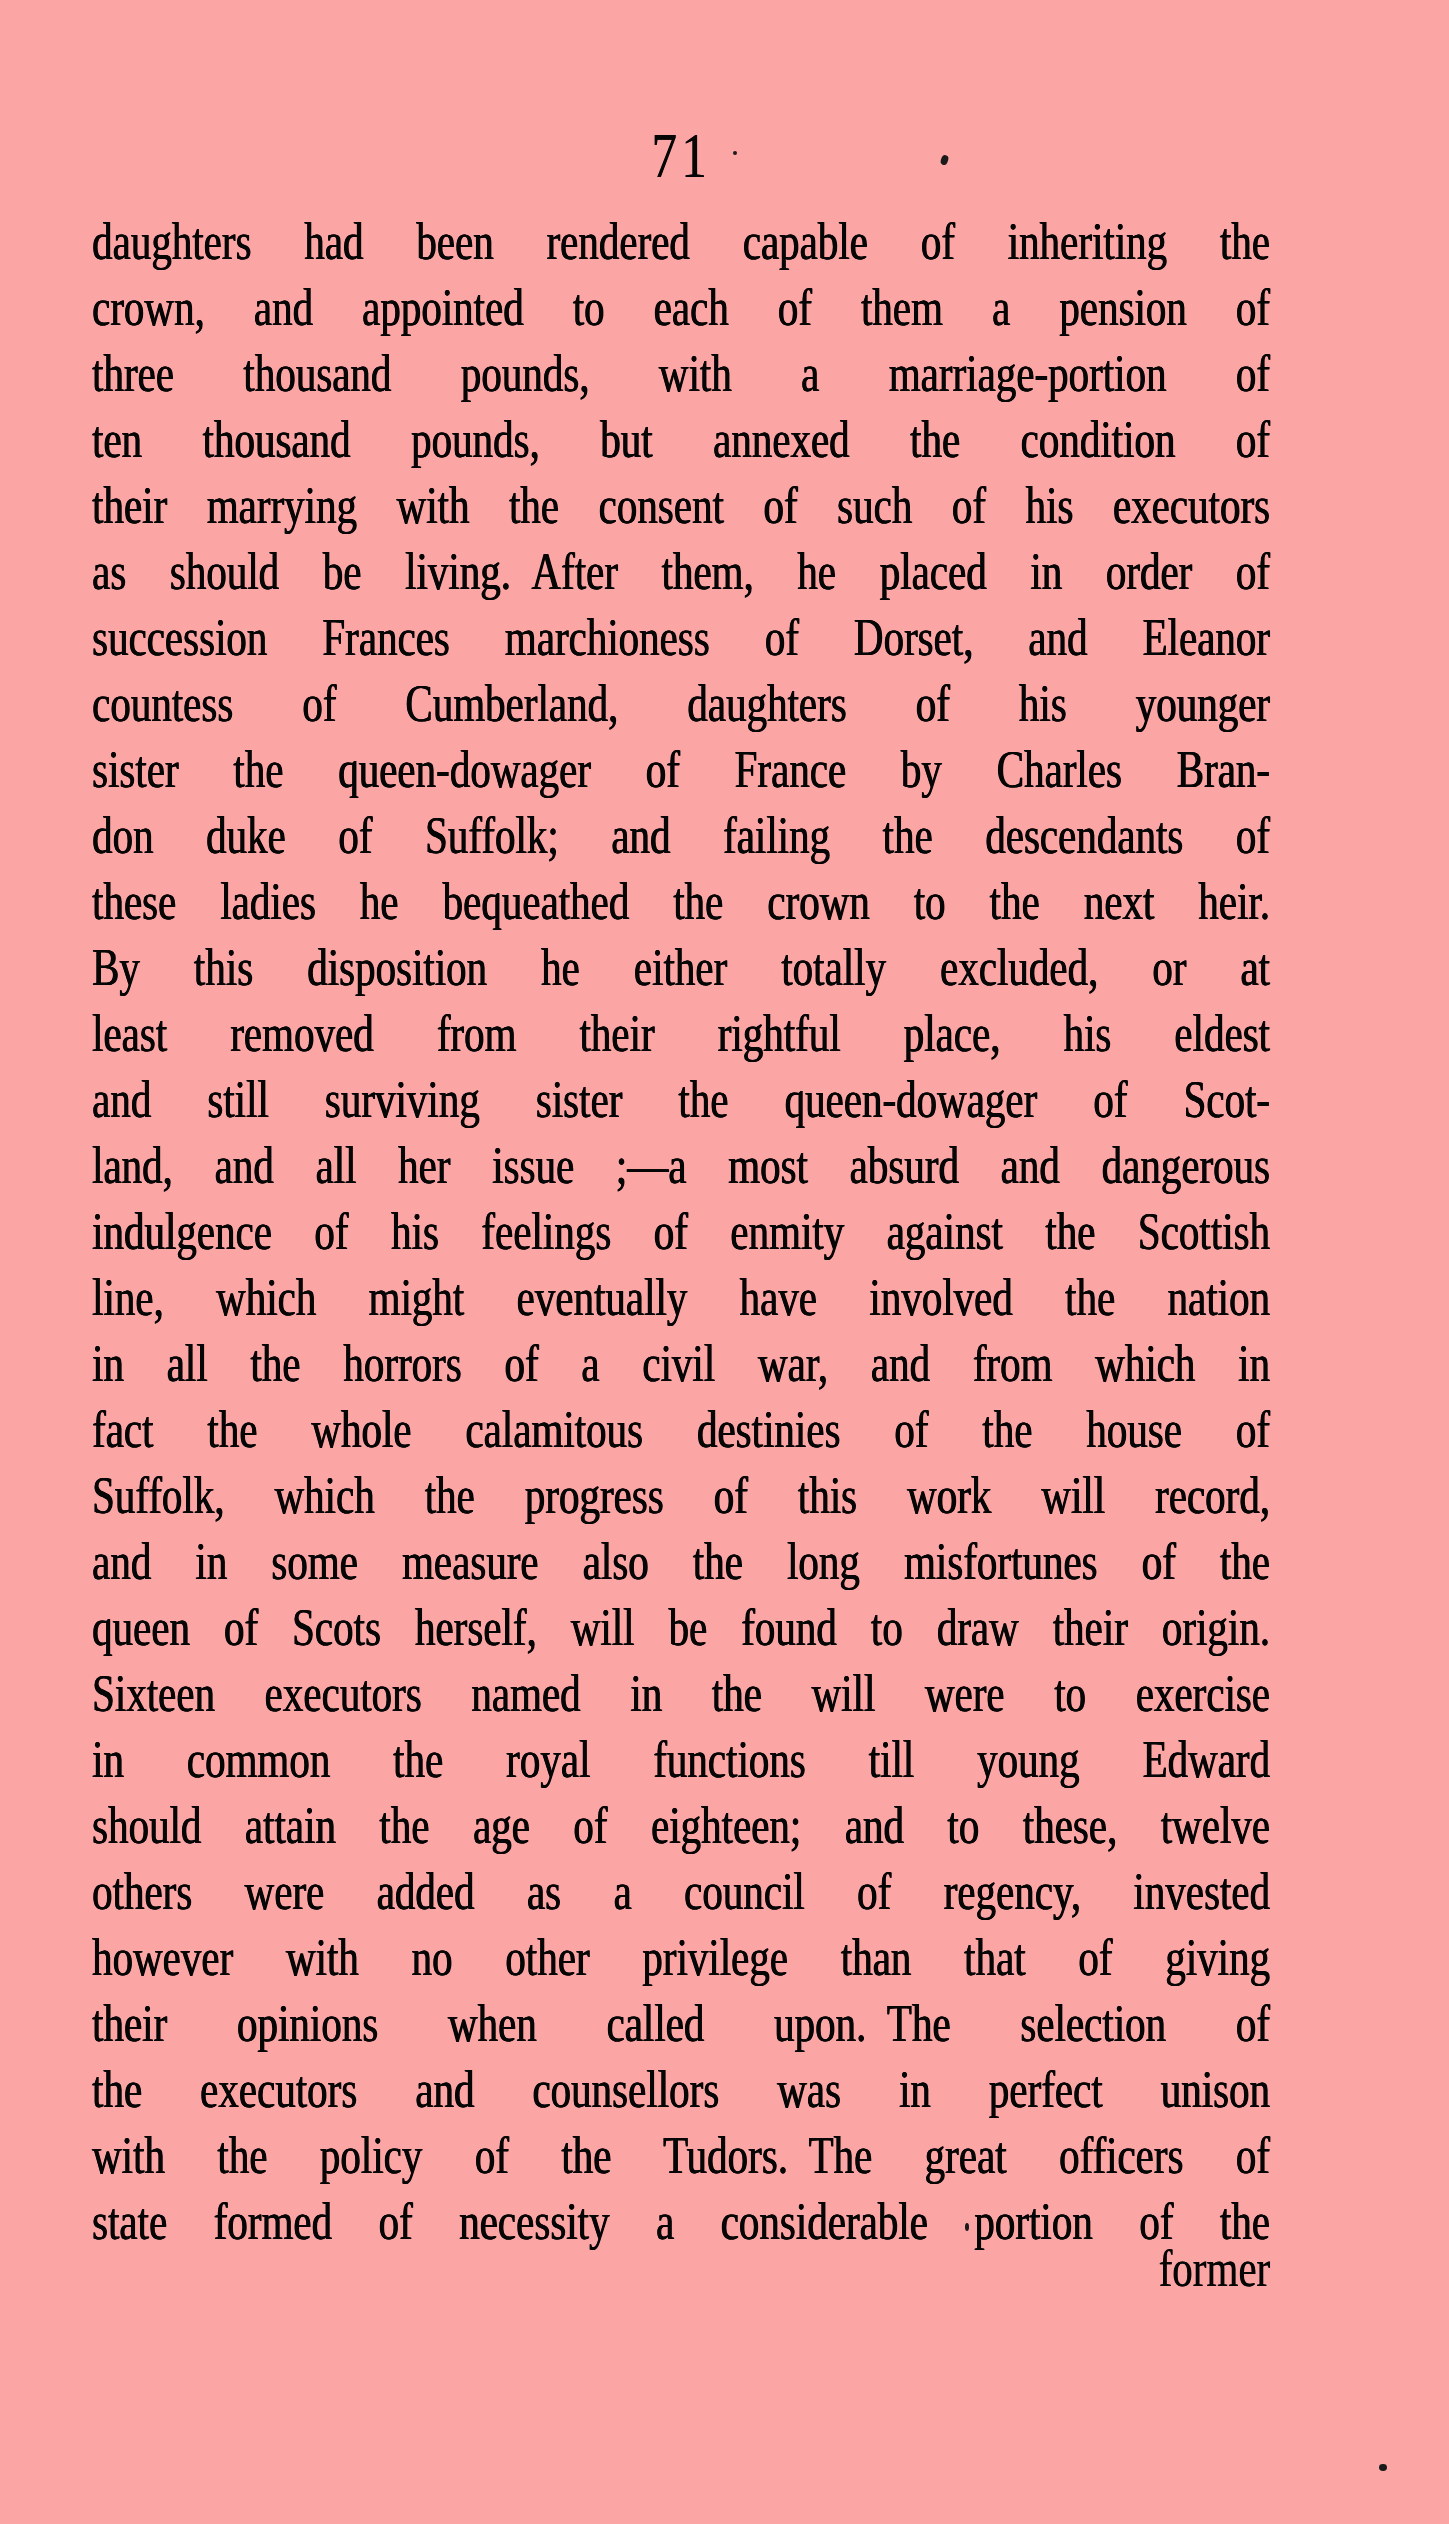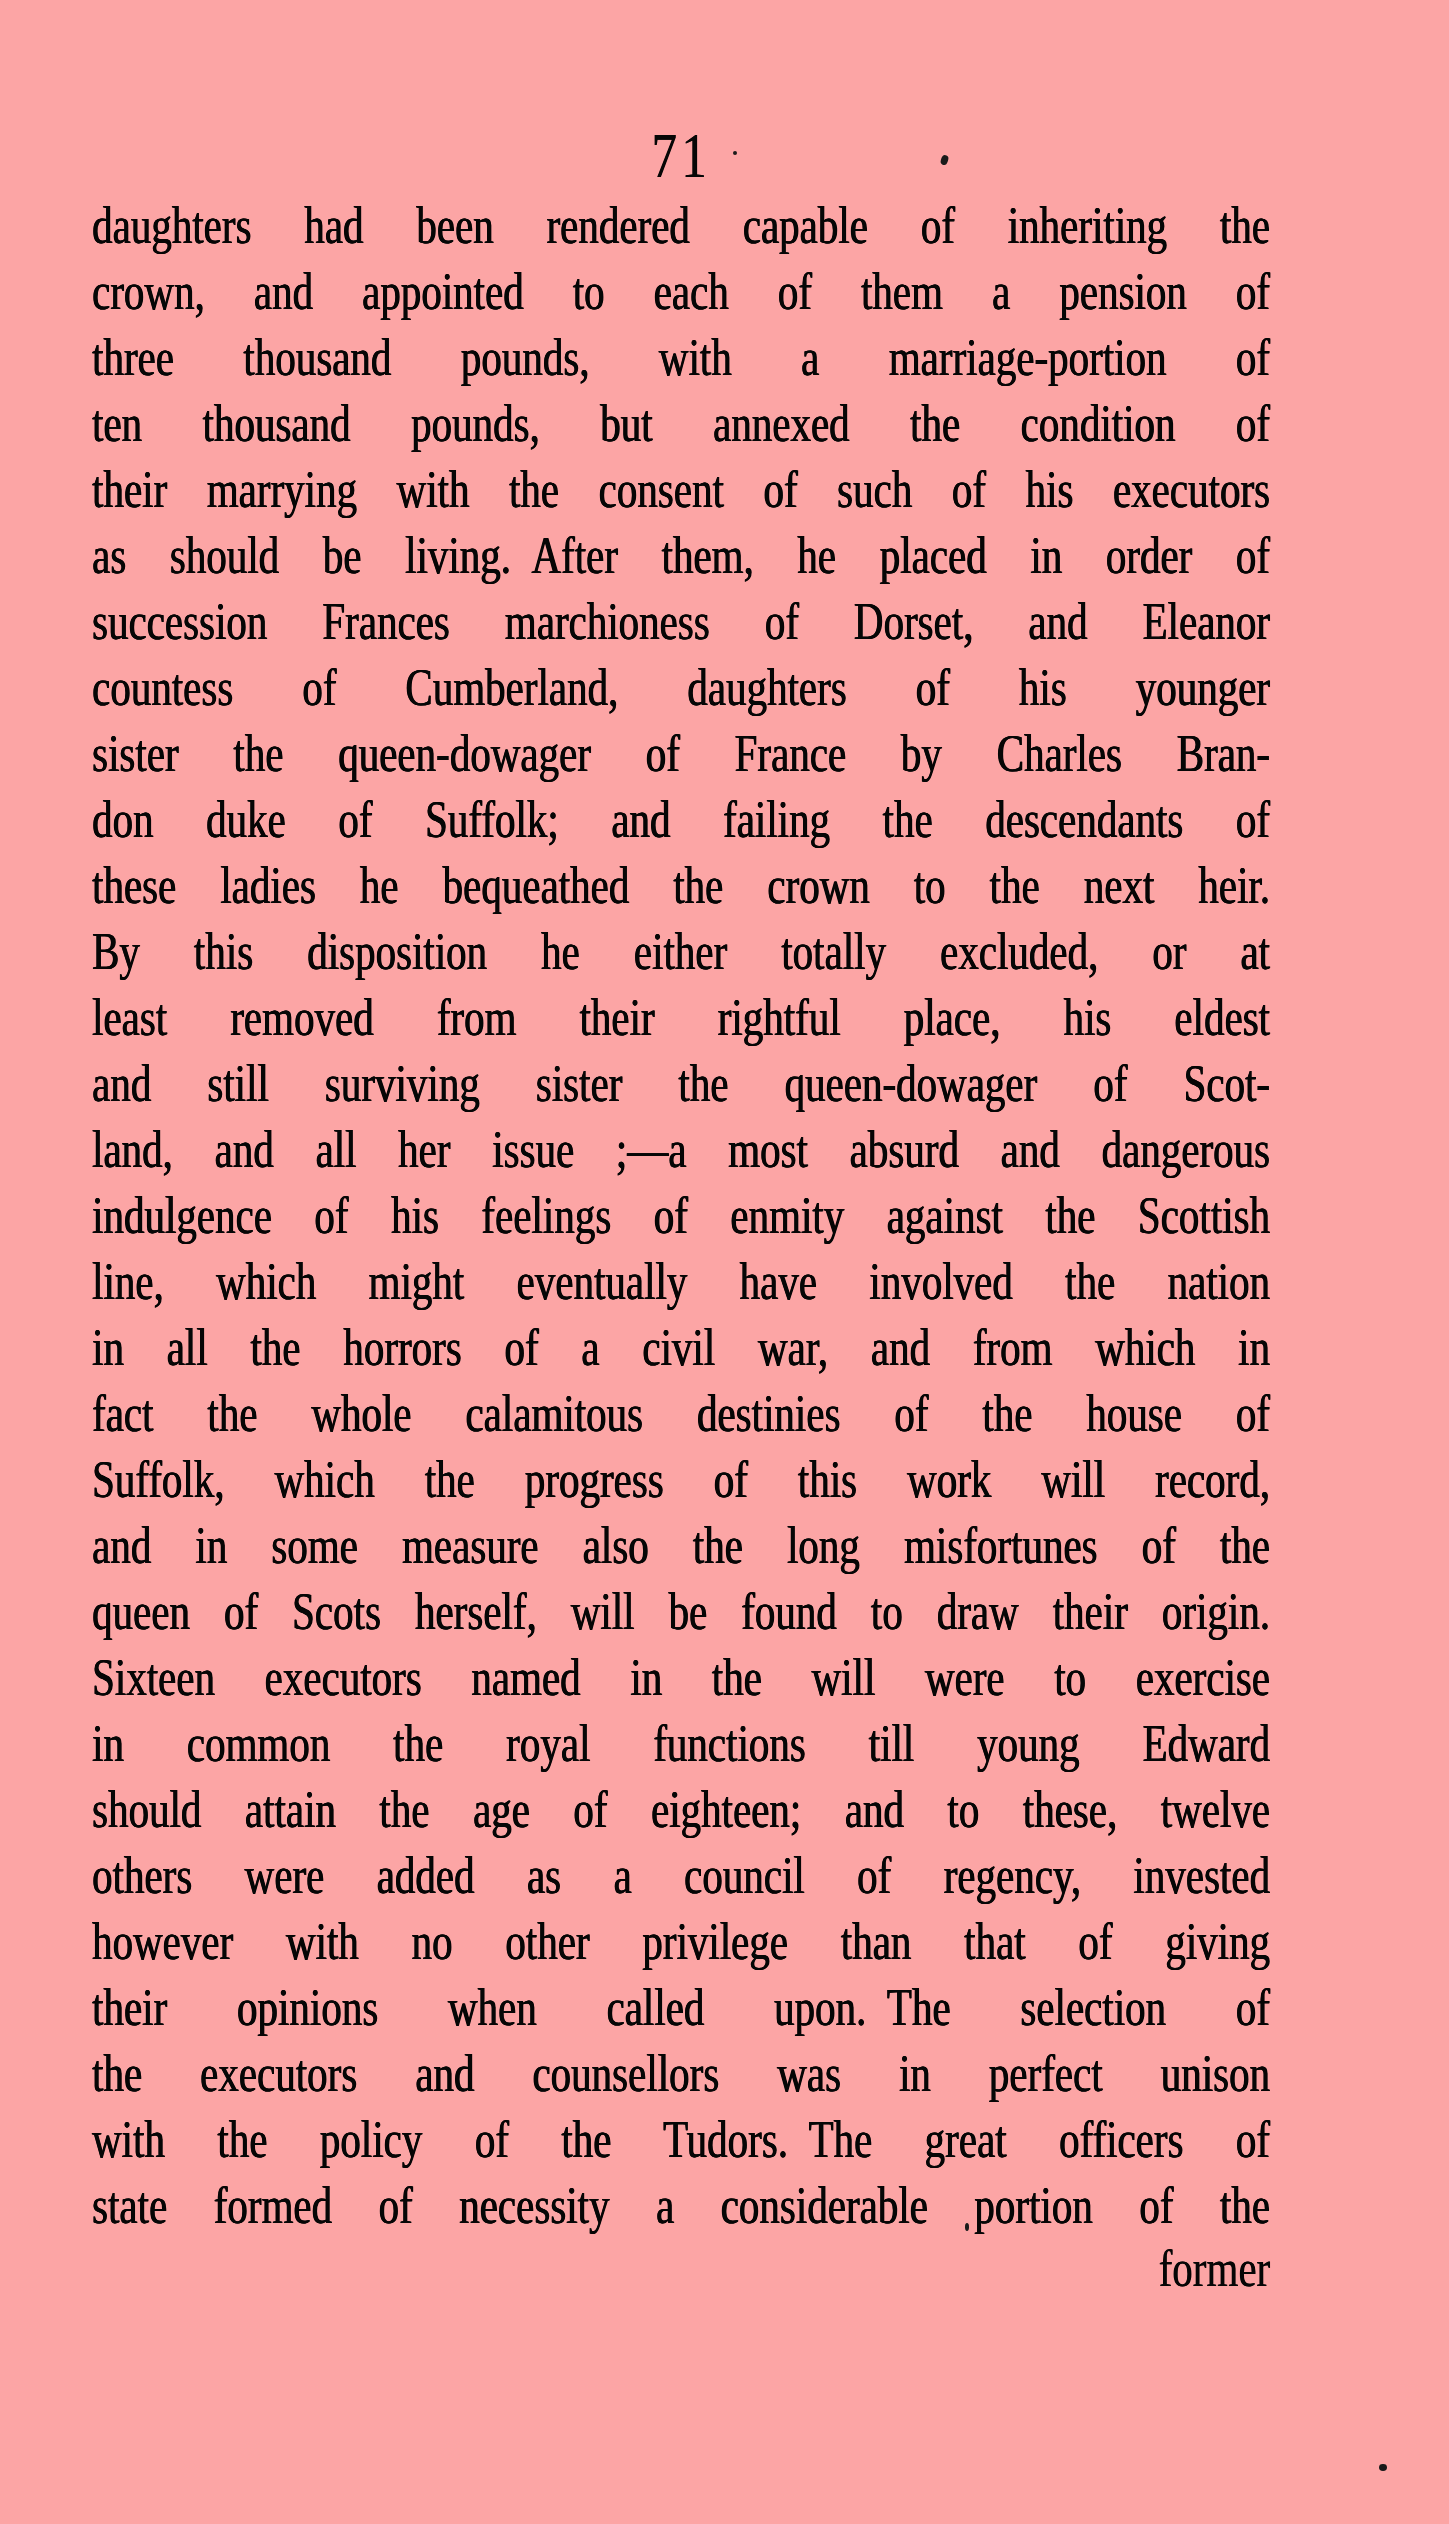--- a/index.html
+++ b/index.html
@@ -25,21 +25,21 @@
     font-size: 51px;
     letter-spacing: 4.2px;
     line-height: 59px;
     transform: scaleY(1.25);
     transform-origin: 50% 50%;
     text-shadow: 0.5px 0 0 currentColor;
   }
   .text-block {
     position: absolute;
     left: 92px;
-    top: 192px;
+    top: 208px;
     width: 1178px;
     font-size: 41px;
     line-height: 66px;
     text-shadow: 0.5px 0 0 currentColor, -0.3px 0 0 currentColor;
   }
   .text-line {
     text-align: justify;
     text-align-last: justify;
     transform: scaleY(1.28);
     transform-origin: 50% 50%;

